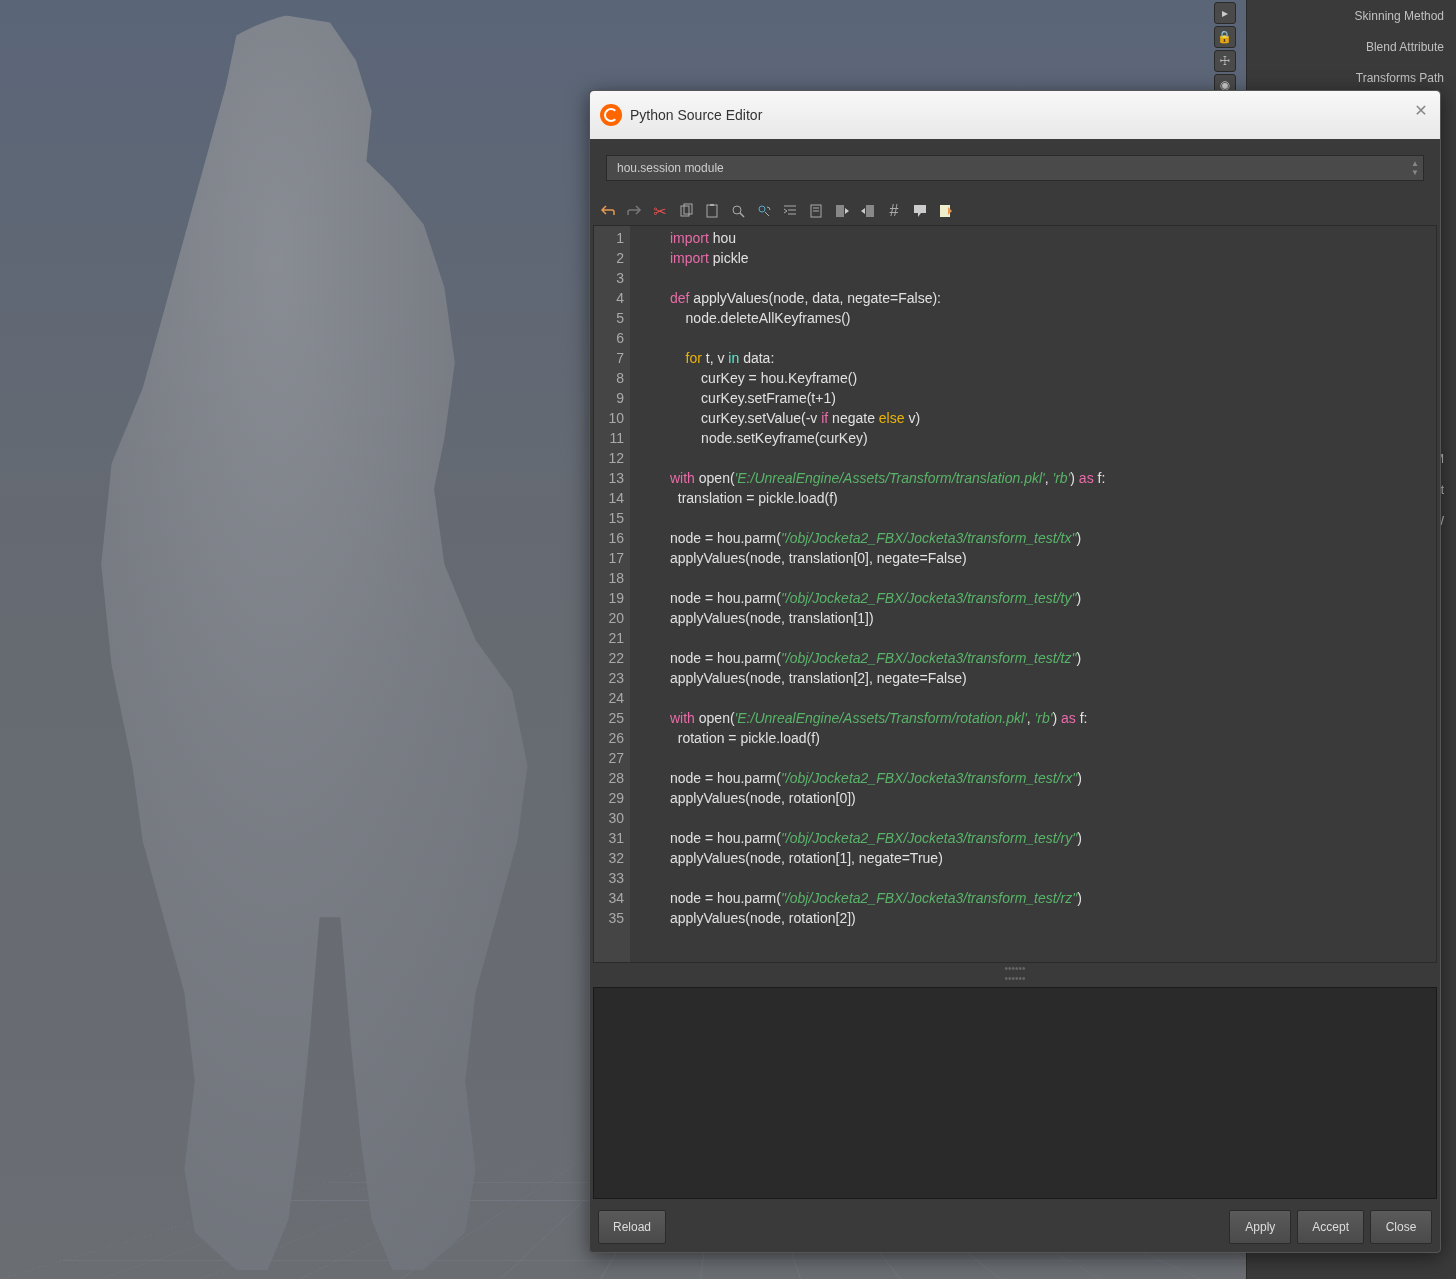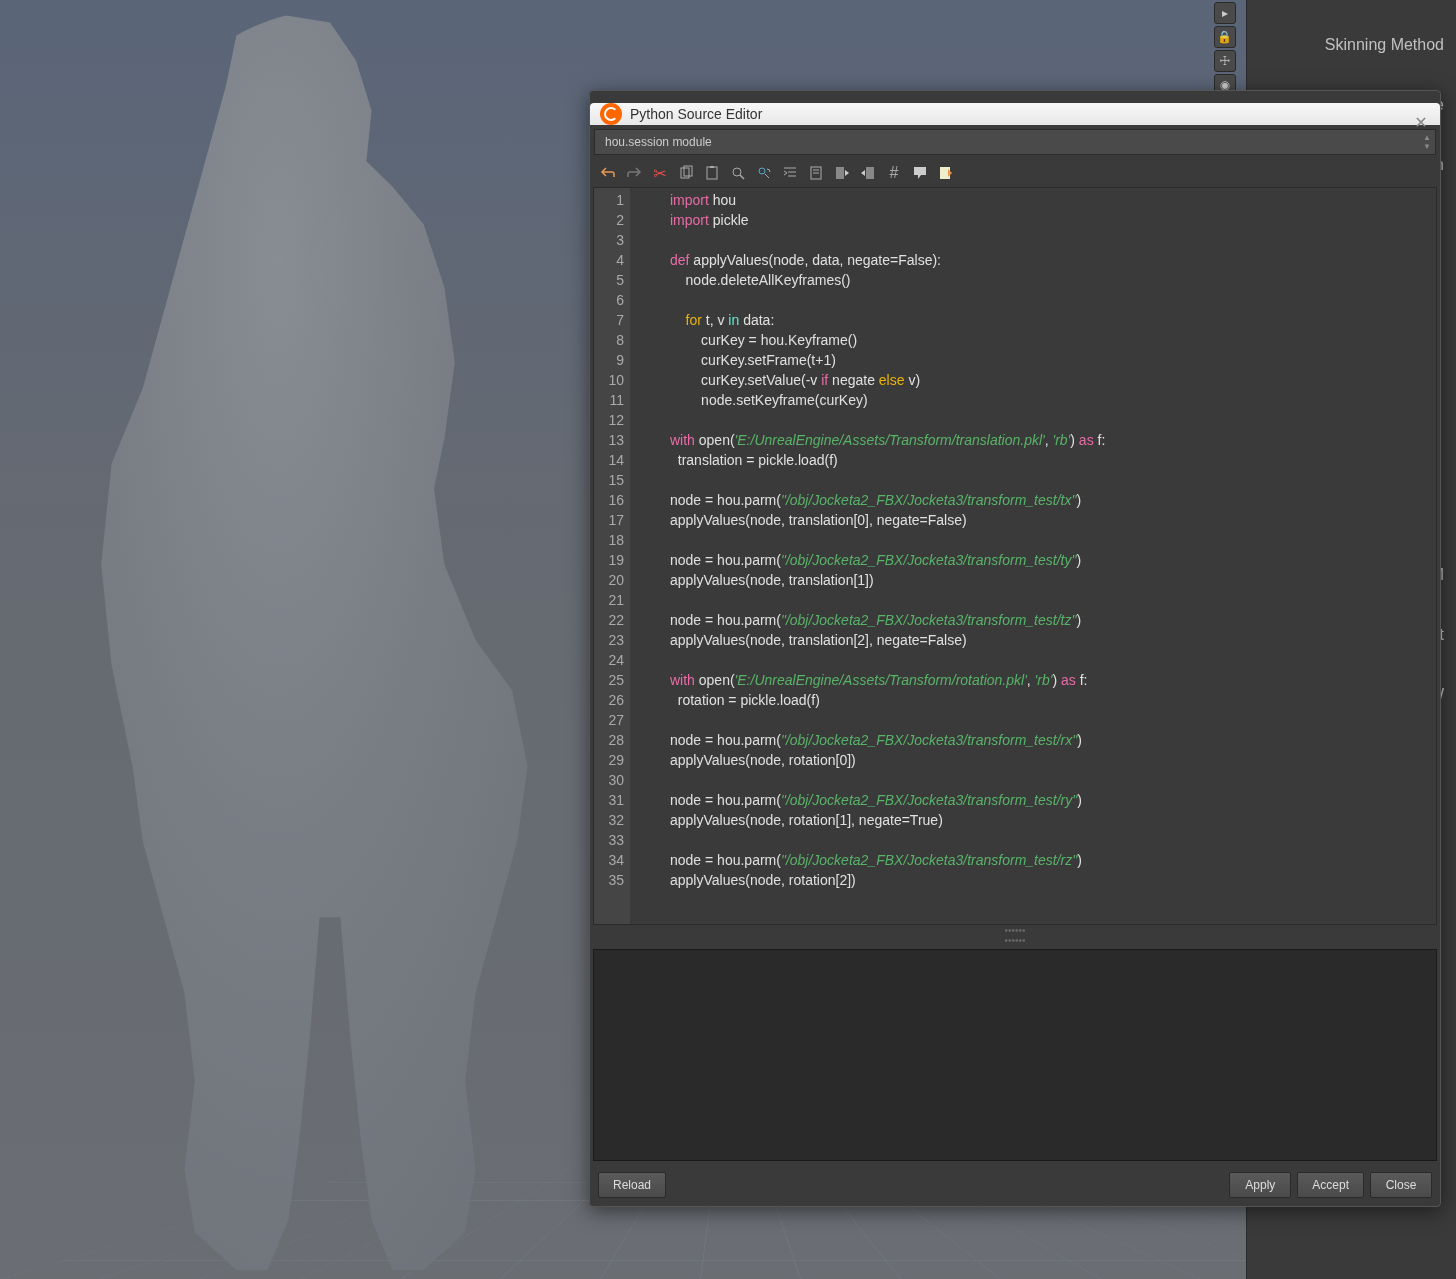--- a/index.html
+++ b/index.html
@@ -53,23 +53,22 @@
       background: #3a3a3a;
       border-left: 1px solid #2a2a2a;
     }
     
     .side-param-row {
       height: 31px;
       display: flex;
       align-items: center;
       justify-content: flex-end;
       padding-right: 12px;
-      font-size: 16px;
+      font-size: 12px;
       color: #c0c0c0;
-      margin-top: 29px;
     }
     
     .toolbar-right {
       position: absolute;
       right: 218px; top: 0;
       width: 24px;
       display: flex;
       flex-direction: column;
       gap: 2px;
       padding-top: 2px;
@@ -89,28 +88,27 @@
       position: absolute;
       left: 589px; top: 90px;
       width: 852px;
       background: #3a3a3a;
       border: 1px solid #555;
       border-radius: 4px;
       box-shadow: 0 4px 20px rgba(0,0,0,0.5);
     }
     
     .editor-titlebar {
-      height: 22px;
+      height: 48px;
       background: linear-gradient(180deg, #f8f8f8, #e8e8e8);
       border-radius: 4px 4px 0 0;
       display: flex;
       align-items: center;
       padding: 0 10px;
       position: relative;
-      margin-top: 12px;
     }
     
     .editor-logo {
       width: 22px; height: 22px;
       background: #ff6600;
       border-radius: 50%;
       margin-right: 8px;
       position: relative;
     }
     .editor-logo::after {
@@ -132,21 +130,21 @@
       display: flex; align-items: center; justify-content: center;
       color: #888;
       font-size: 16px;
       cursor: pointer;
     }
     
     .editor-module-bar {
       height: 26px;
       background: #4a4a4a;
       border: 1px solid #2a2a2a;
-      margin: 4px;
+      margin: 16px;
       display: flex; align-items: center;
       padding: 0 10px;
       font-size: 12px;
       color: #ccc;
       position: relative;
     }
     
     .module-scroll { position: absolute; right: 4px; display: flex; flex-direction: column; font-size: 8px; color: #888;}
     
     .editor-toolbar {
@@ -244,21 +242,21 @@
       height: 212px;
     }
     
     .button-row {
       display: flex;
       padding: 8px;
       gap: 6px;
     }
     
     .btn {
-      height: 26px;
+      height: 34px;
       background: linear-gradient(180deg, #5a5a5a, #4a4a4a);
       border: 1px solid #2a2a2a;
       border-radius: 2px;
       color: #ddd;
       font-size: 12px;
       display: flex; align-items: center; justify-content: center;
       cursor: pointer;
       min-width: 62px;
       padding: 0 14px;
     }

